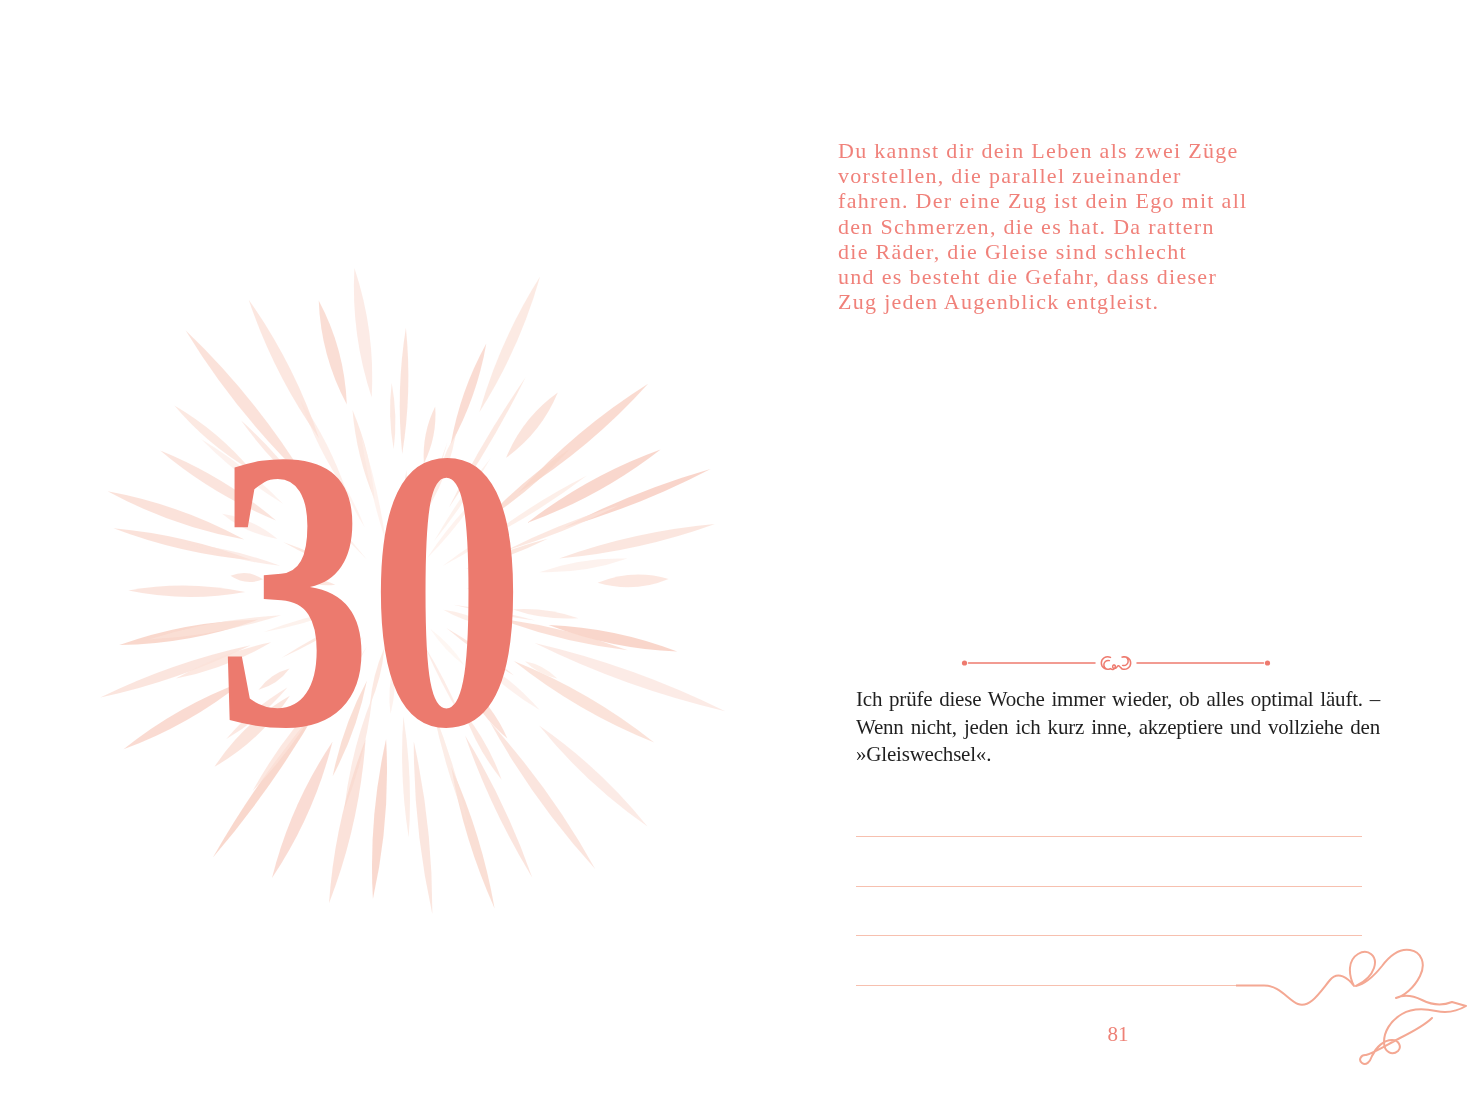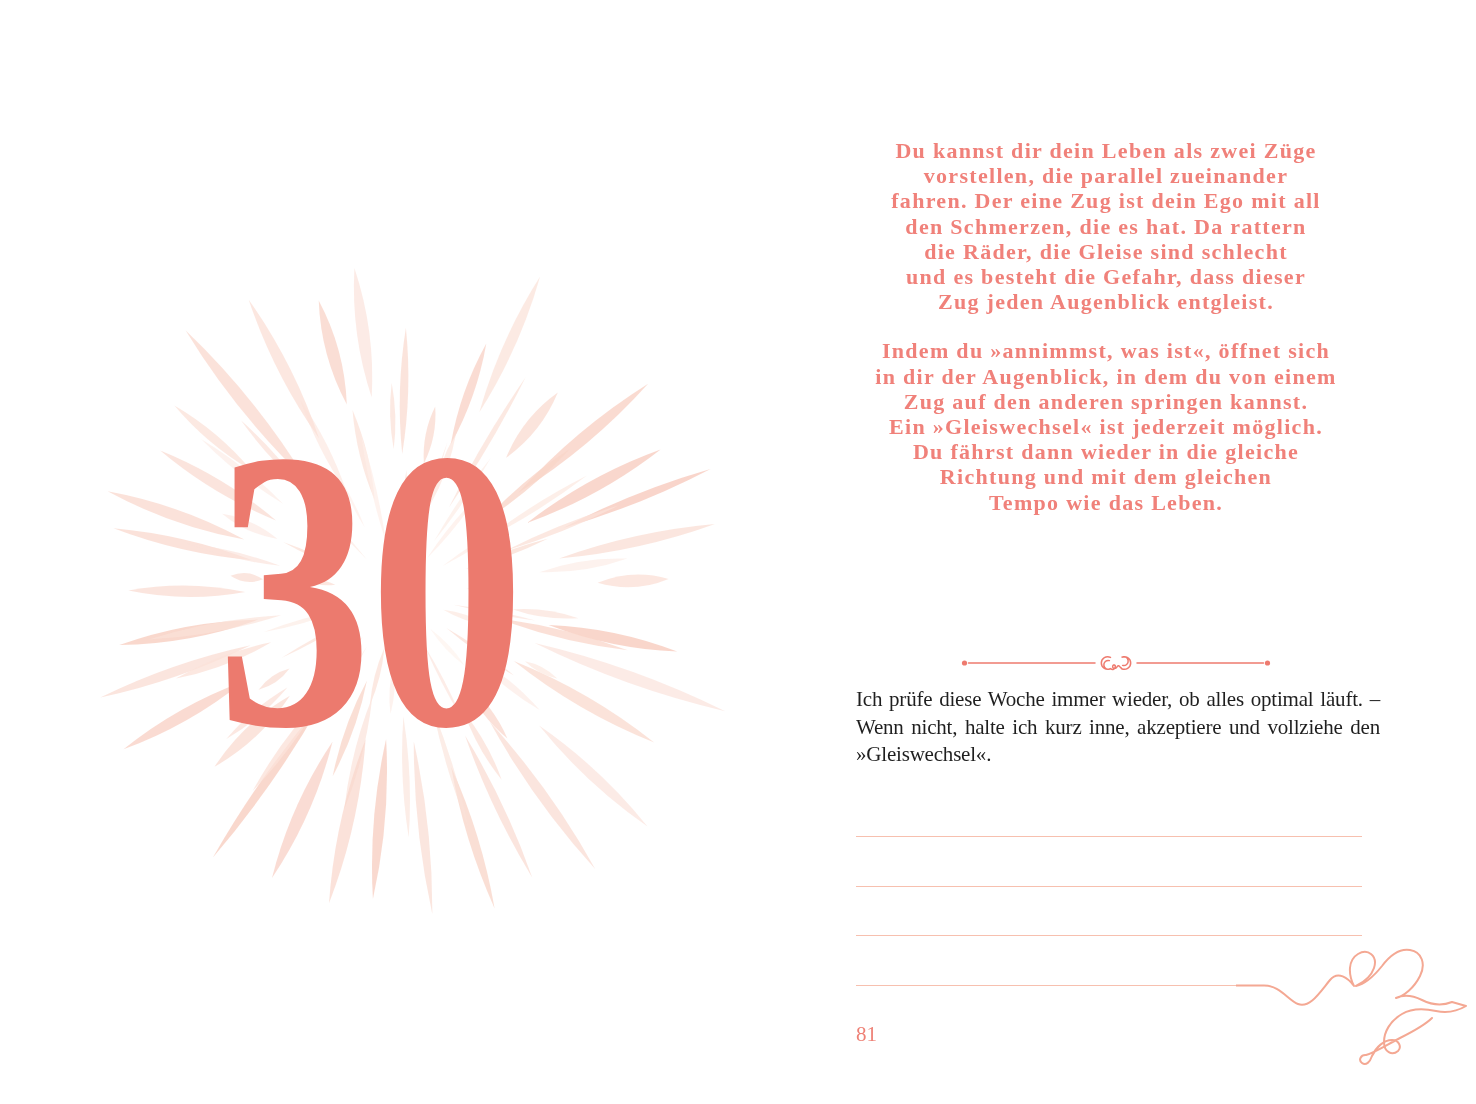--- a/index.html
+++ b/index.html
@@ -16,22 +16,22 @@
     position:absolute;left:0;top:364px;width:738px;height:420px;
     line-height:420px;text-align:center;
     font-size:400px;font-weight:bold;color:var(--c-accent,#ec7a6e);
     transform:scaleX(0.78);transform-origin:50% 50%;
     letter-spacing:-4px;user-select:none;
   }
 
   
   .affirmation{
     position:absolute;left:100px;top:138px;width:536px;
-    text-align:center;color:var(--c-affirmation_text,#f0817a);
-    font-size:22px;line-height:25.2px;font-weight:bold;letter-spacing:1.3px;
+    text-align:left;color:var(--c-affirmation_text,#f0817a);
+    font-size:22px;line-height:25.2px;font-weight:normal;letter-spacing:1.3px;
   }
   .affirmation p{margin:0 0 24px 0;white-space:pre-line;}
 
   .divider{position:absolute;left:222px;top:650px;width:312px;height:26px;
            color:var(--c-divider,#ee7b6f);}
   .divider svg{display:block;width:312px;height:26px;}
 
   .prompt{
     position:absolute;left:118px;top:686px;width:524px;margin:0;
     color:var(--c-prompt_text,#1f1f1f);
@@ -39,21 +39,21 @@
     text-align:justify;
   }
 
   .write-lines{position:absolute;left:0;top:0;width:738px;height:1104px;pointer-events:none;}
   .write-line{position:absolute;border-top:1px solid var(--c-rule_line,#f7c0af);height:0;}
 
   .bird{position:absolute;left:498px;top:944px;width:240px;height:132px;}
 
   .page-number{
     position:absolute;left:118px;top:1022px;width:524px;
-    font-size:21px;
+    text-align:center;font-size:21px;
     color:var(--c-page_number,#ee8176);
   }
 </style>
 </head>
 <body>
 
 <main class="spread">
 
   <section class="page page-left">
     <svg id="starburst" viewBox="0 0 760 760" xmlns="http://www.w3.org/2000/svg">
@@ -154,47 +154,40 @@
   <section class="page page-right">
 
     <div class="affirmation">
       <p>Du kannst dir dein Leben als zwei Züge
 vorstellen, die parallel zueinander
 fahren. Der eine Zug ist dein Ego mit all
 den Schmerzen, die es hat. Da rattern
 die Räder, die Gleise sind schlecht
 und es besteht die Gefahr, dass dieser
 Zug jeden Augenblick entgleist.</p>
-      <p>Indem du »annimmst, was ist«, öffnet sich
-in dir der Augenblick, in dem du von einem
-Zug auf den anderen springen kannst.
-Ein »Gleiswechsel« ist jederzeit möglich.
-Du fährst dann wieder in die gleiche
-Richtung und mit dem gleichen
-Tempo wie das Leben.</p>
     </div>
 
     <div class="divider">
       <svg viewBox="0 0 312 26" xmlns="http://www.w3.org/2000/svg">
         <g stroke="currentColor" fill="none" stroke-width="1.5" stroke-linecap="round">
           <circle cx="4.5" cy="13" r="2.6" fill="currentColor" stroke="none"></circle>
           <circle cx="307.5" cy="13" r="2.6" fill="currentColor" stroke="none"></circle>
           <line x1="8.5" y1="13" x2="135" y2="13"></line>
           <line x1="177" y1="13" x2="303.5" y2="13"></line>
 
           <path d="M150.5 7.4 A6.3 6.3 0 1 0 150.5 18.6 A4.4 4.4 0 1 1 149.4 10.6"></path>
 
           <path d="M150.5 18.6 C152.6 20.2 154.8 19.2 155.3 17 C155.7 15.1 153.6 14.1 152.8 15.8 C152 17.5 153.8 19.1 155.6 18.2 C157.1 17.5 157 16 158.2 15.7 C159.4 15.4 159.6 16.9 160.8 17.7 C161.2 18 161.5 18.3 161.5 18.6"></path>
 
           <path d="M161.5 18.6 A6.3 6.3 0 1 0 161.5 7.4 A4.4 4.4 0 1 1 162.6 15.4"></path>
         </g>
       </svg>
     </div>
 
-    <p class="prompt">Ich prüfe diese Woche immer wieder, ob alles optimal läuft. – Wenn nicht, halte ich kurz inne, akzeptiere und vollziehe den »Gleiswechsel«.</p>
+    <p class="prompt">Ich prüfe diese Woche immer wieder, ob alles optimal läuft. – Wenn nicht, jeden ich kurz inne, akzeptiere und vollziehe den »Gleiswechsel«.</p>
 
     <div class="write-lines" id="write-lines">
         <div class="write-line" style="top: 836px; left: 118px; width: 506px;"></div>
         <div class="write-line" style="top: 886px; left: 118px; width: 506px;"></div>
         <div class="write-line" style="top: 935px; left: 118px; width: 506px;"></div>
         <div class="write-line" style="top: 985px; left: 118px; width: 380px;"></div>
       </div>
 
     <svg class="bird" viewBox="0 0 240 132" xmlns="http://www.w3.org/2000/svg">
       <path fill="none" stroke="var(--c-line_art,#f4a893)" stroke-width="2" stroke-linecap="round" stroke-linejoin="round" d="M0 41.5 L28 41.5

